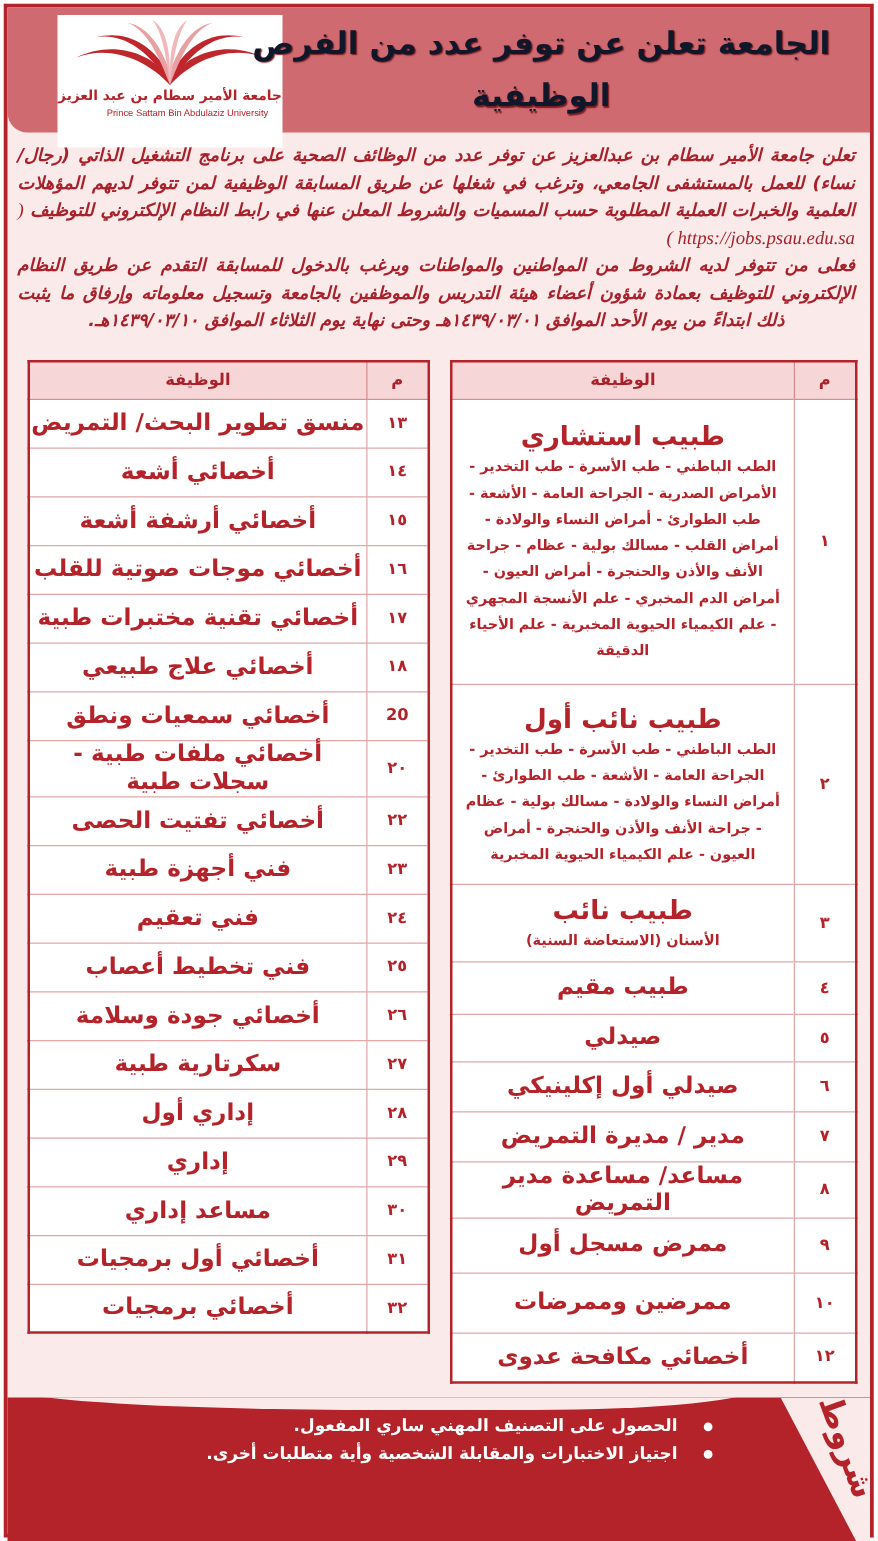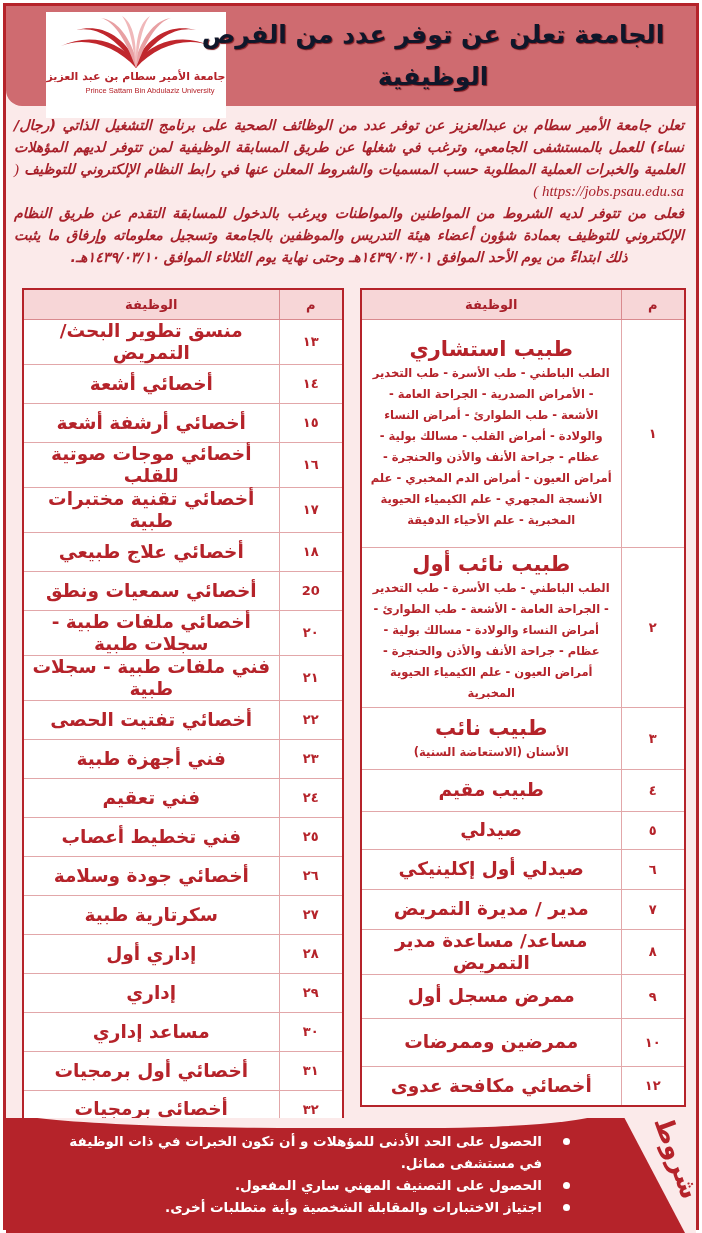--- a/index.html
+++ b/index.html
@@ -51,21 +51,21 @@
     border: 2px solid #b5232a;
   }
   table.jobs th {
     background: #f7d6d7; color: #a8212b; font-size: 13px; font-weight: bold;
     height: 30px; border: 1px solid #d98a8e;
   }
   table.jobs td {
     border: 1px solid #e2a7a9; text-align: center; vertical-align: middle;
     color: #b5232a; font-weight: bold;
   }
-  table.jobs td.num { width: 64px; font-size: 13px; }
+  table.jobs td.num { width: 50px; font-size: 13px; }
   table.jobs td.title { font-size: 18.5px; line-height: 22px; }
   table.jobs td.title .big { display: block; font-size: 21px; line-height: 28px; }
   table.jobs td.title .sub { display: block; font-size: 11.5px; line-height: 21px; padding: 0 8px; }
   #table-right { right: 10px; top: 282px; width: 326px; }
   #table-left { left: 16px; top: 282px; width: 322px; }
 
   
   .footer {
     position: absolute; left: 0; top: 1112px; width: 690px; height: 115px;
     background: #b5232a; overflow: hidden;
@@ -226,24 +226,20 @@
         </tr>
       <tr style="height:39px">
           <td class="num">20</td>
           <td class="title">أخصائي سمعيات ونطق</td>
         </tr>
       <tr style="height:39px">
           <td class="num">٢٠</td>
           <td class="title">أخصائي ملفات طبية - سجلات طبية</td>
         </tr>
       <tr style="height:39px">
-          <td class="num">٢١</td>
-          <td class="title">فني ملفات طبية - سجلات طبية</td>
-        </tr>
-      <tr style="height:39px">
           <td class="num">٢٢</td>
           <td class="title">أخصائي تفتيت الحصى</td>
         </tr>
       <tr style="height:39px">
           <td class="num">٢٣</td>
           <td class="title">فني أجهزة طبية</td>
         </tr>
       <tr style="height:39px">
           <td class="num">٢٤</td>
           <td class="title">فني تعقيم</td>
@@ -282,17 +278,16 @@
         </tr>
     </tbody>
   </table>
 
   <div class="footer">
     <div class="footer-curve"></div>
     <div class="footer-tab"></div>
   </div>
   <div class="footer-label">شروط</div>
   <ul class="conditions">
-    <li>الحصول على الحد الأدنى للمؤهلات و أن تكون الخبرات في ذات الوظيفة في مستشفى مماثل.</li>
     <li>الحصول على التصنيف المهني ساري المفعول.</li>
     <li>اجتياز الاختبارات والمقابلة الشخصية وأية متطلبات أخرى.</li>
   </ul>
 </div>
 
 </body></html>

